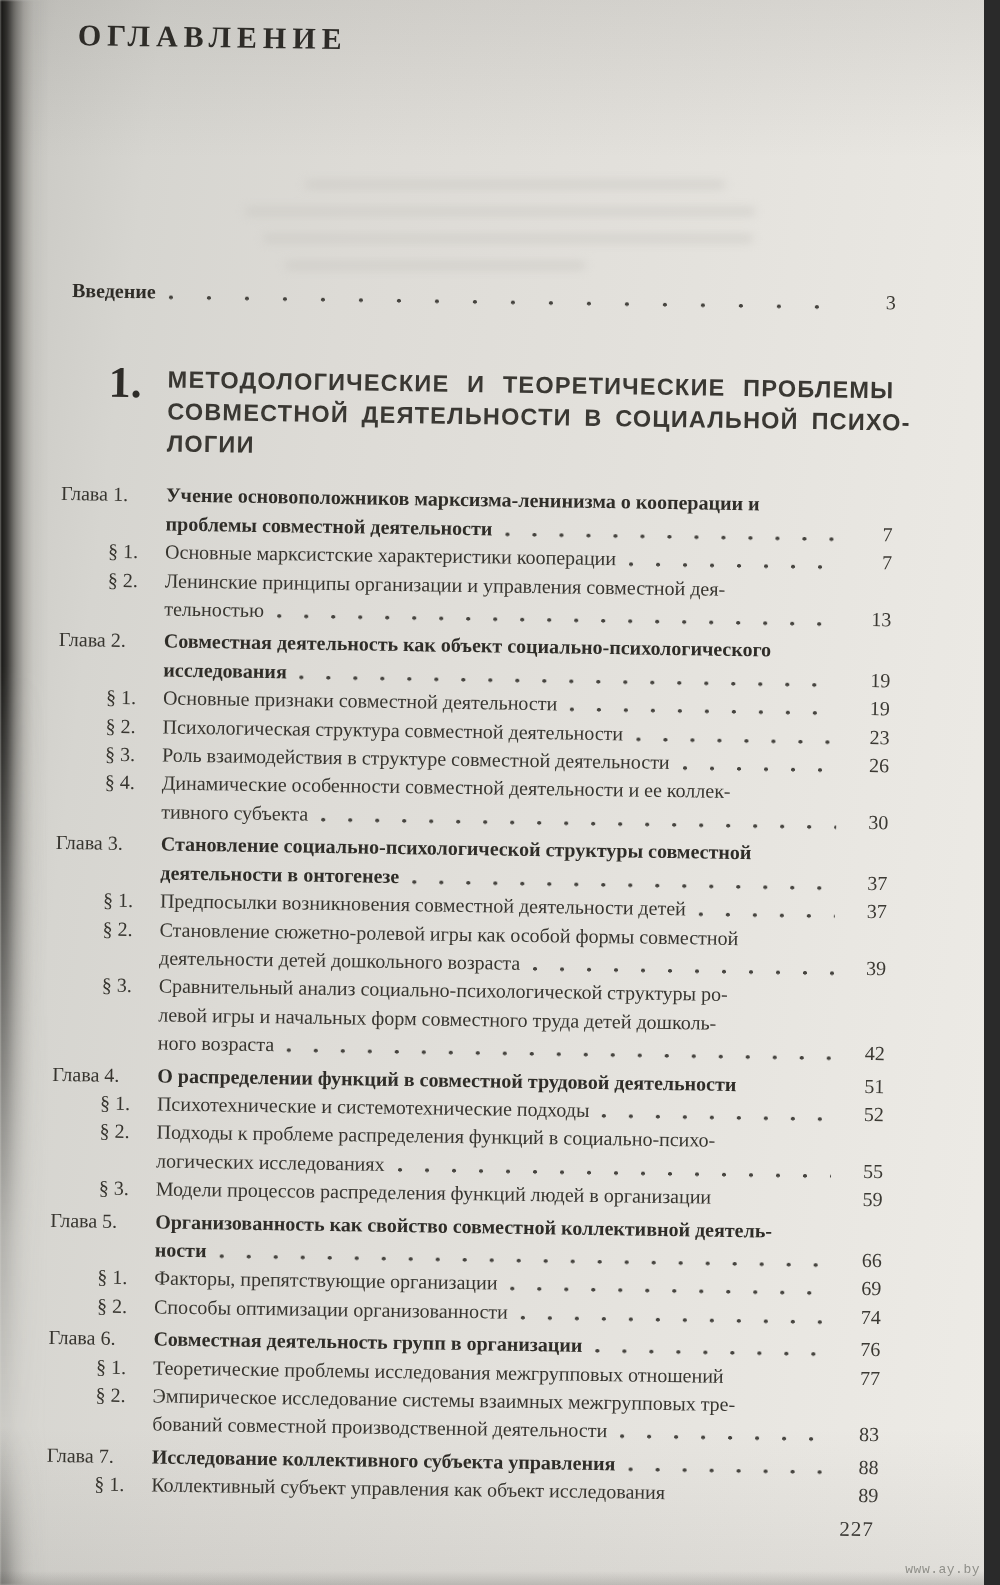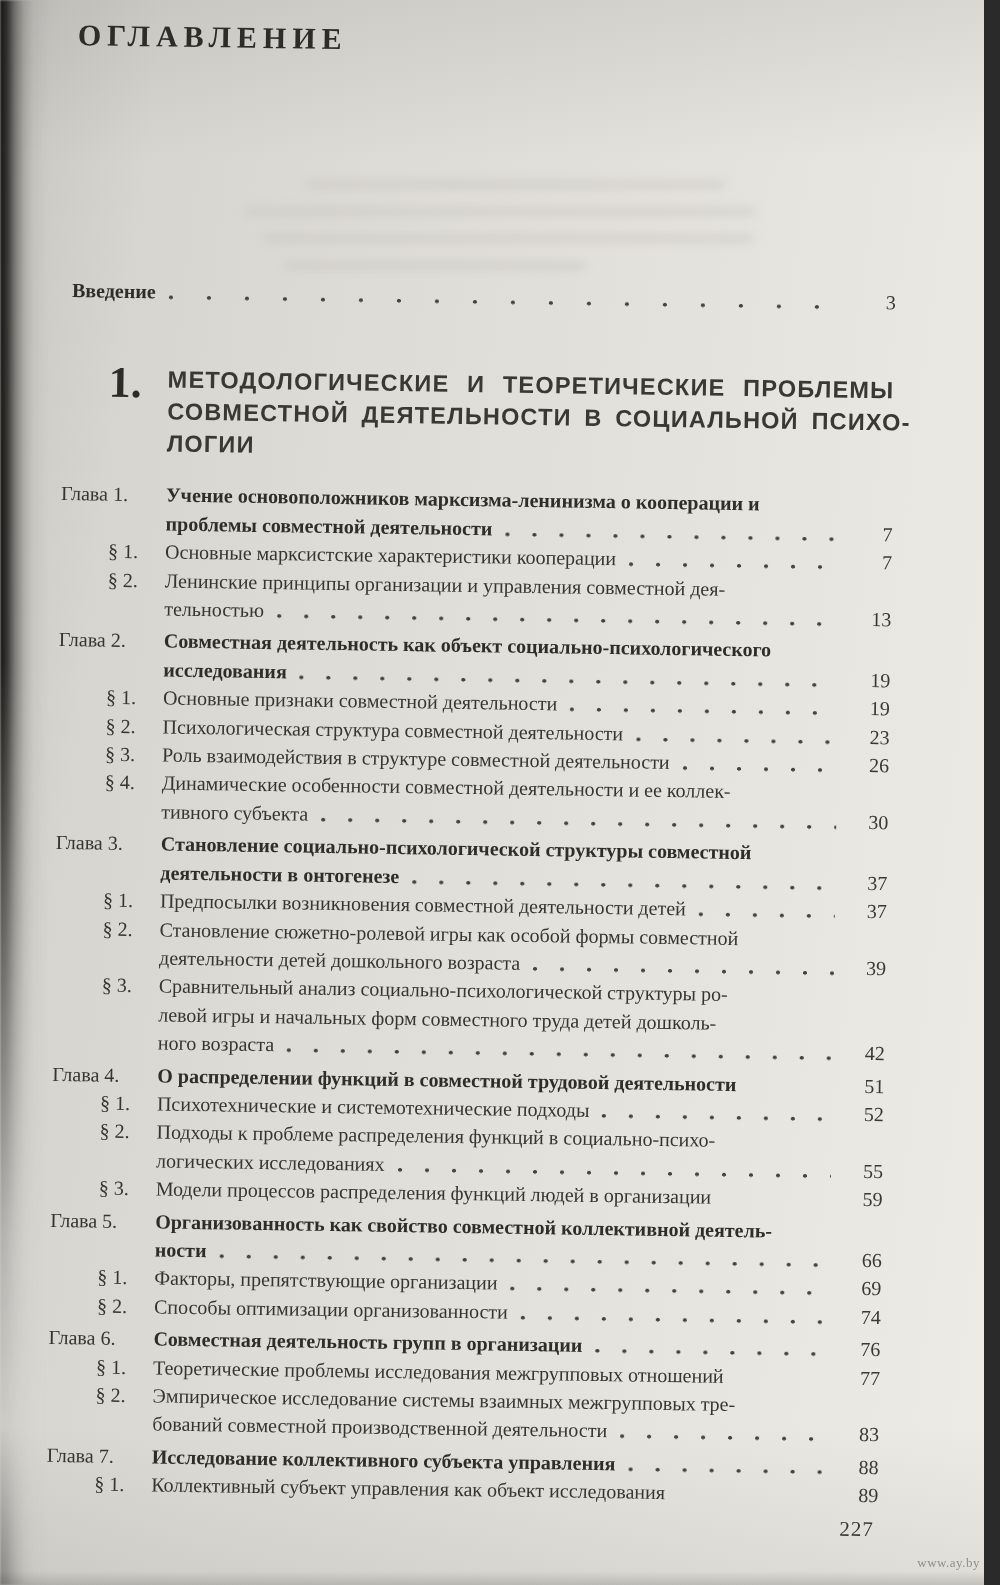--- a/index.html
+++ b/index.html
@@ -47,21 +47,21 @@
   .section-heading{position:relative;margin-top:58px;padding-left:105px;
     font-family:"Liberation Sans",sans-serif;font-weight:bold;color:#3a3833;}
   .sec-num{position:absolute;left:46px;top:-6px;font-family:"Liberation Serif",serif;
     font-size:44px;font-weight:bold;color:#2e2c28;}
   .sec-line{font-size:23.5px;line-height:32px;letter-spacing:1.2px;white-space:nowrap;}
   .sl0{word-spacing:10px;} .sl1{word-spacing:5px;}
 
   .rows{margin-top:21px;}
   .pagefoot{margin-top:7px;text-align:right;padding-right:4px;font-size:21px;letter-spacing:1px;color:#3a3834;}
 
-  .watermark{position:absolute;right:4px;bottom:14px;font-family:Liberation Serif, serif;
+  .watermark{position:absolute;right:4px;bottom:8px;font-family:Liberation Mono, monospace;
     font-size:13px;color:#8f8f89;letter-spacing:.5px;}
 </style>
 </head>
 <body>
 
 <div class="photo">
 
   <div class="show-through">
     <div class="st1"></div>
     <div class="st2"></div>

